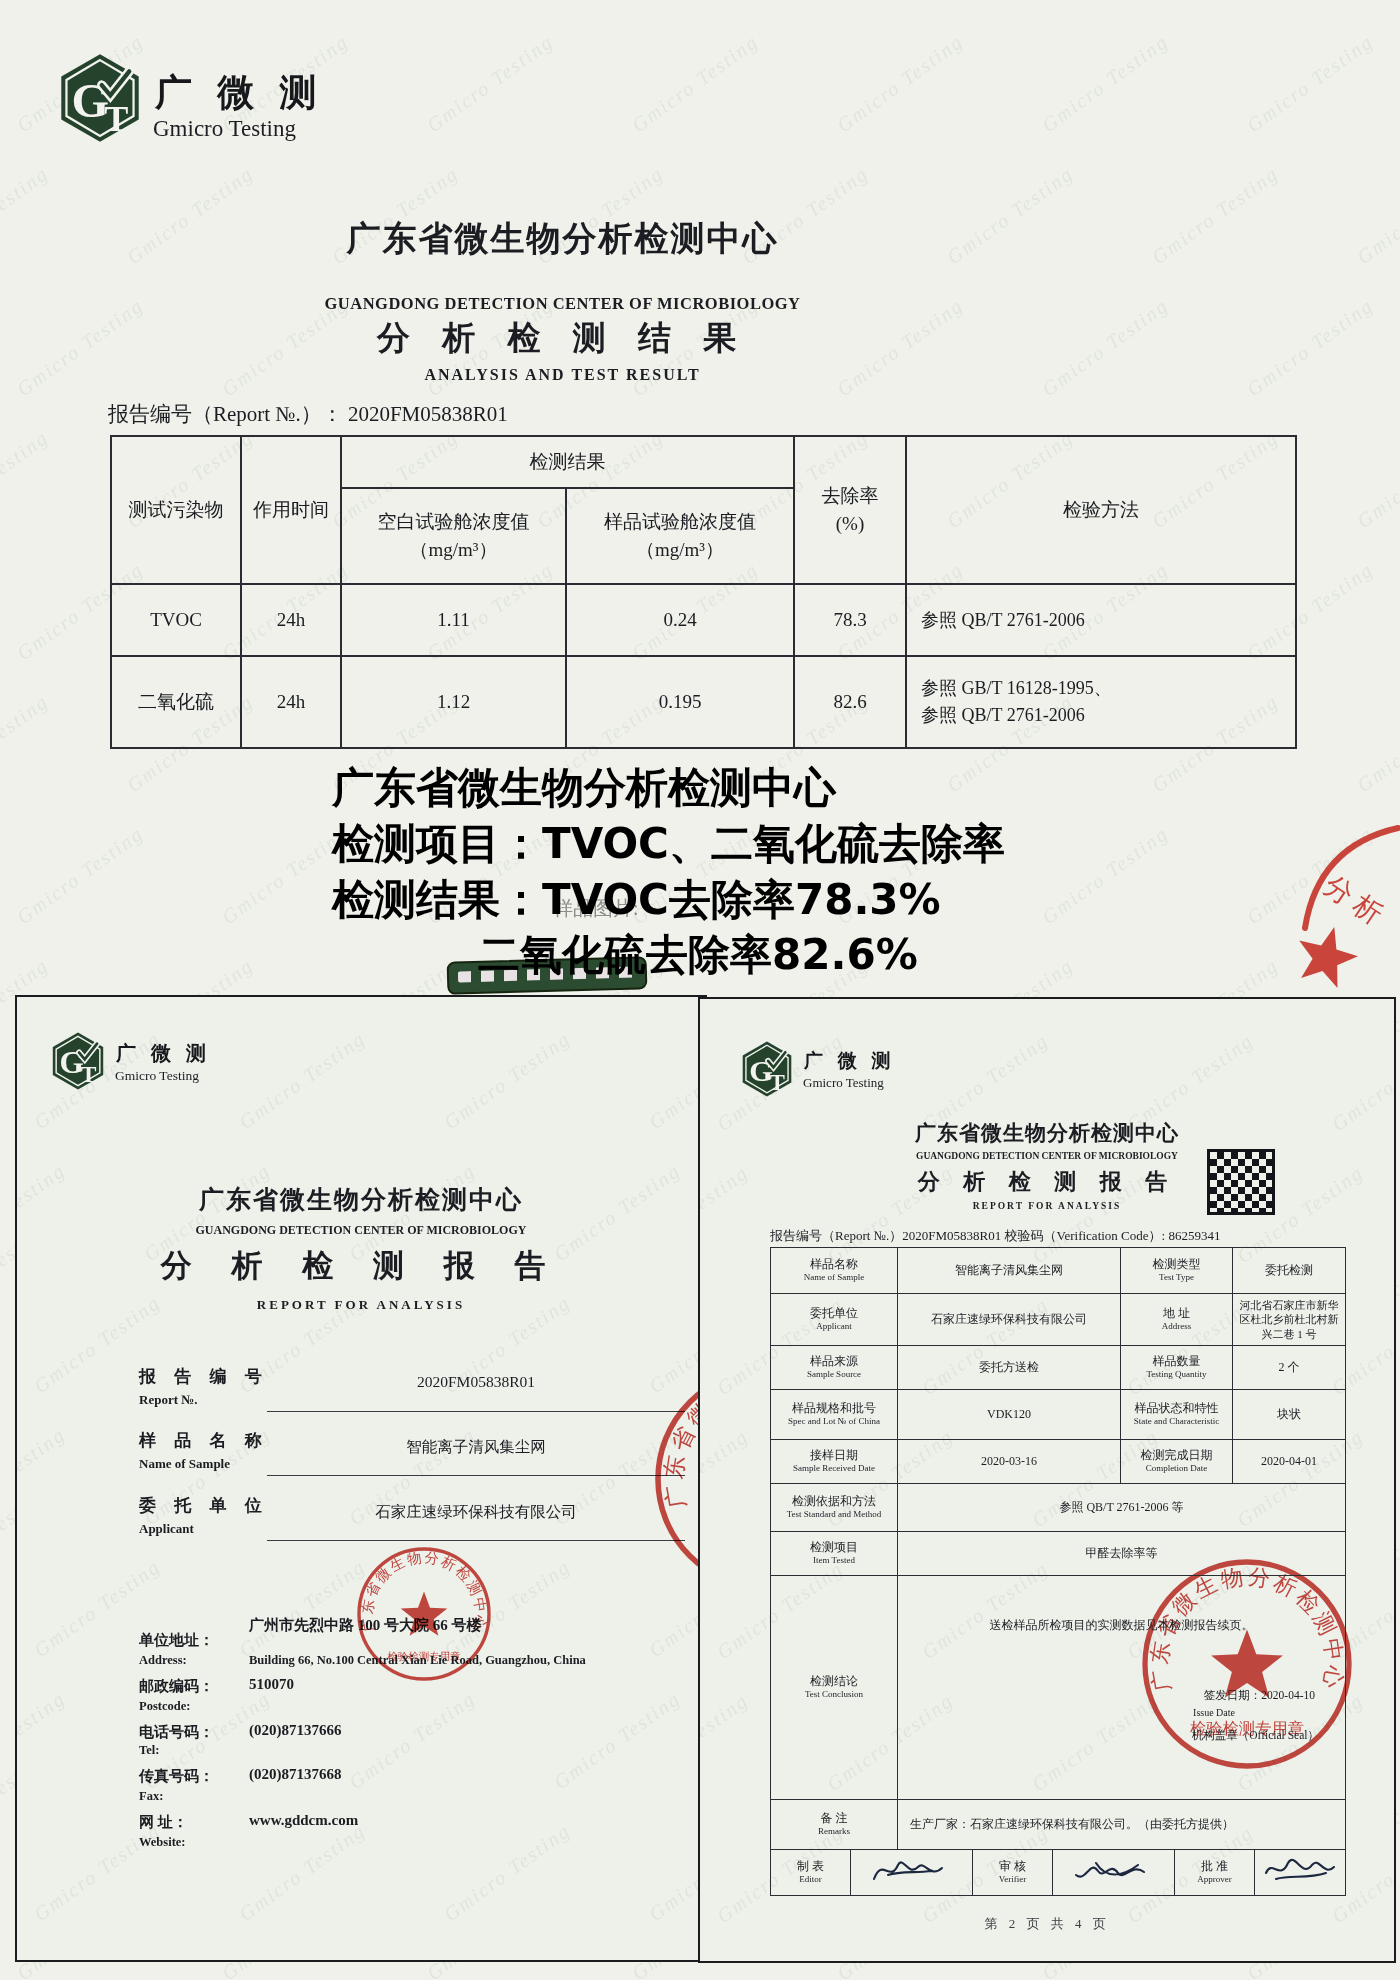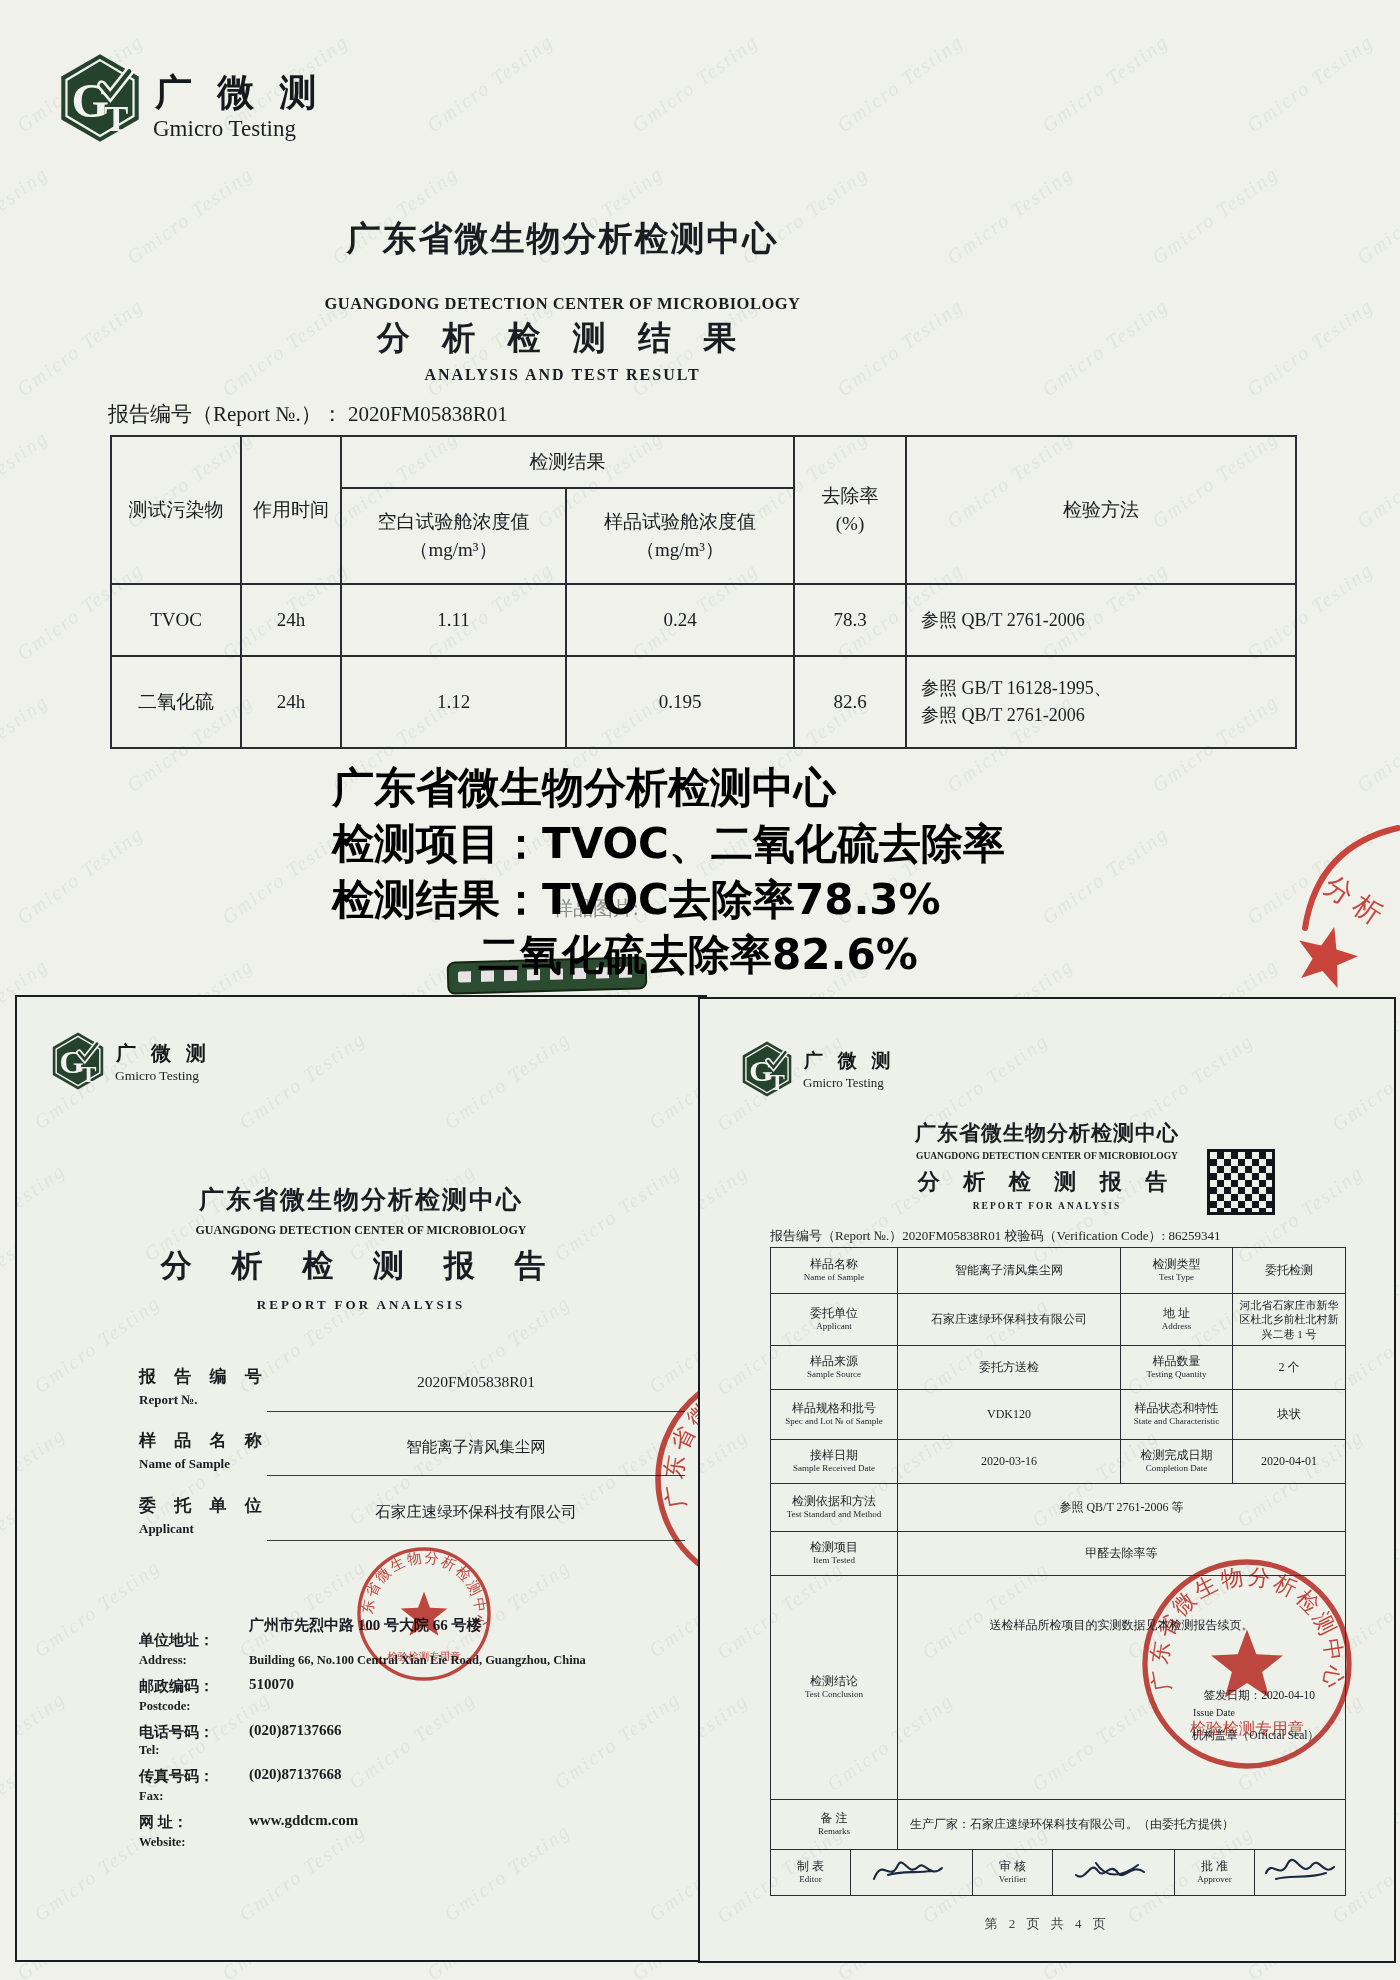--- a/index.html
+++ b/index.html
@@ -469,21 +469,21 @@
       <td>委托方送检</td>
       <td>
             <span class="lbl-cn">样品数量</span>
             <span class="lbl-en">Testing Quantity</span>
           </td>
       <td>2 个</td>
     </tr>
     <tr style="height:50px">
       <td>
             <span class="lbl-cn">样品规格和批号</span>
-            <span class="lbl-en">Spec and Lot № of Sample</span>
+            <span class="lbl-en">Spec and Lot № of China</span>
           </td>
       <td>VDK120</td>
       <td>
             <span class="lbl-cn">样品状态和特性</span>
             <span class="lbl-en">State and Characteristic</span>
           </td>
       <td>块状</td>
     </tr>
     <tr style="height:44px">
       <td>

